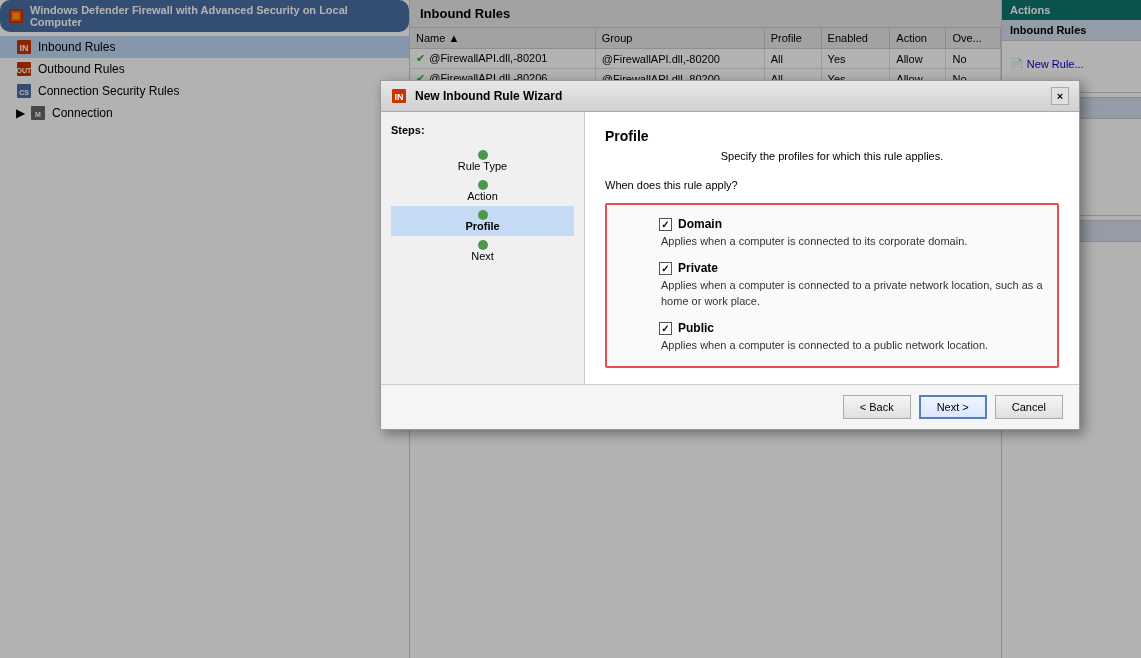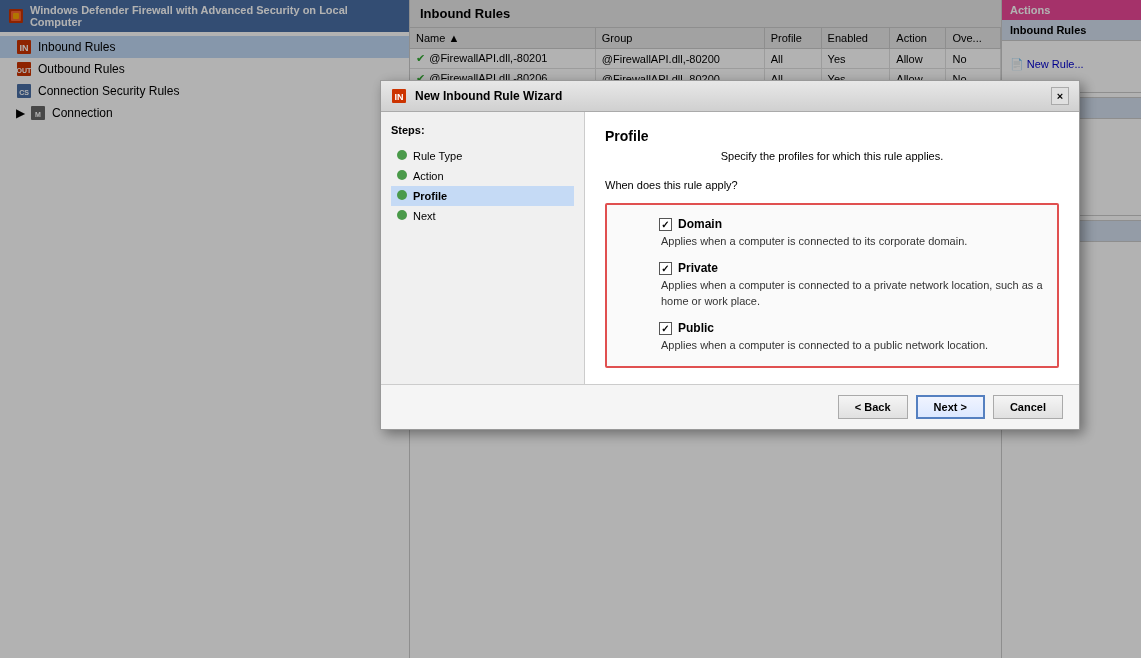--- a/index.html
+++ b/index.html
@@ -3,81 +3,81 @@
   <meta charset="utf-8">
   <style>
     * { box-sizing: border-box; margin: 0; padding: 0; }
     body { font-family: 'Segoe UI', Tahoma, Geneva, Verdana, sans-serif; font-size: 12px; background: #f0f0f0; overflow: hidden; }
 
     
     .app-container { display: flex; width: 1141px; height: 658px; background: #fff; }
 
     
     .sidebar { width: 410px; background: #fff; border-right: 1px solid #ccc; display: flex; flex-direction: column; }
-    .sidebar-title { background: #4a6fa5; color: #fff; padding: 4px 8px; font-size: 11px; font-weight: bold; display: flex; align-items: center; gap: 6px; }
+    .sidebar-title { background: #4a6fa5; color: #fff; padding: 4px 8px; font-size: 11px; font-weight: bold; display: flex; align-items: center; gap: 6px; border-radius: 10px; }
     .sidebar-nav { padding: 4px 0; }
     .sidebar-item { display: flex; align-items: center; gap: 6px; padding: 3px 8px 3px 16px; cursor: pointer; font-size: 12px; color: #000; }
     .sidebar-item.active { background: #c1d9f5; }
     .sidebar-item .item-icon { width: 16px; height: 16px; display: inline-flex; align-items: center; justify-content: center; }
     
     
     .content-area { flex: 1; display: flex; flex-direction: column; }
 
     
     .rules-panel { flex: 1; background: #fff; display: flex; flex-direction: column; }
     .rules-header { background: #e8e8e8; border-bottom: 1px solid #ccc; padding: 6px 10px; font-size: 13px; font-weight: bold; }
     
     
     .rules-table { width: 100%; border-collapse: collapse; font-size: 11px; }
     .rules-table th { background: #e8e8e8; border-bottom: 1px solid #ccc; border-right: 1px solid #ccc; padding: 4px 6px; text-align: left; font-weight: normal; }
     .rules-table td { border-bottom: 1px solid #e0e0e0; border-right: 1px solid #e0e0e0; padding: 3px 6px; }
 
     
     .actions-panel { width: 140px; background: #fff; border-left: 1px solid #ccc; display: flex; flex-direction: column; }
-    .actions-header { background: #ec4899; color: #fff; padding: 4px 8px; font-size: 11px; font-weight: bold; }
+    .actions-header { background: #0f766e; color: #fff; padding: 4px 8px; font-size: 11px; font-weight: bold; }
     .actions-subheader { background: #d4e0f0; padding: 4px 8px; font-size: 11px; font-weight: bold; border-bottom: 1px solid #ccc; }
     .action-item { padding: 17px 8px; font-size: 11px; color: #0000cc; cursor: pointer; }
     .action-divider { border-top: 1px solid #ccc; margin: 4px 0; }
     .actions-subheader2 { background: #d4e0f0; padding: 4px 8px; font-size: 11px; font-weight: bold; border-bottom: 1px solid #ccc; border-top: 1px solid #ccc; }
 
     
     .overlay { position: fixed; top: 0; left: 0; width: 100%; height: 100%; background: rgba(0,0,0,0.3); z-index: 10; }
 
     
     .dialog { position: fixed; top: 80px; left: 380px; width: 700px; background: #fff; border: 1px solid #999; box-shadow: 4px 4px 12px rgba(0,0,0,0.4); z-index: 20; display: flex; flex-direction: column; }
     .dialog-titlebar { background: linear-gradient(to bottom, #e8e8e8, #d0d0d0); border-bottom: 1px solid #aaa; padding: 6px 10px; display: flex; align-items: center; justify-content: space-between; }
     .dialog-title-left { display: flex; align-items: center; gap: 8px; font-size: 12px; font-weight: bold; }
     .dialog-close-btn { width: 18px; height: 18px; background: #e0e0e0; border: 1px solid #aaa; cursor: pointer; display: flex; align-items: center; justify-content: center; font-size: 11px; font-weight: bold; }
     .dialog-body { display: flex; flex: 1; }
     
     
     .steps-panel { width: 204px; background: #f0f0f0; border-right: 1px solid #ccc; padding: 12px 10px; }
     .steps-title { font-size: 11px; font-weight: bold; color: #000; margin-bottom: 10px; }
-    .step-item { display: flex; align-items: flex-start; gap: 6px; padding: 4px 6px; cursor: pointer; font-size: 11px; }
+    .step-item { display: flex; align-items: center; padding: 4px 6px; cursor: pointer; font-size: 11px; flex-direction: column; }
     .step-item.active { background: #c5daf5; font-weight: bold; }
     .step-dot { width: 10px; height: 10px; border-radius: 50%; background: #4a9a4a; flex-shrink: 0; }
     
     
     .wizard-content { flex: 1; padding: 16px 20px; display: flex; flex-direction: column; }
     .wizard-section-title { font-size: 14px; font-weight: bold; margin-bottom: 6px; }
     .wizard-subtitle { font-size: 11px; color: #000; margin-bottom: 17px; text-align: center; }
     .wizard-question { font-size: 11px; margin-bottom: 12px; }
     
     
     .profile-options-box { border: 2px solid #e05050; border-radius: 2px; padding: 12px 14px; background: #fafafa; }
     .profile-option { margin-bottom: 12px; }
     .profile-option:last-child { margin-bottom: 0; }
     .profile-option-label { display: flex; align-items: center; gap: 6px; font-size: 12px; font-weight: bold; margin-bottom: 3px; padding-left: 38px; }
     .profile-option-desc { font-size: 11px; color: #333; margin-left: 40px; line-height: 1.4; }
     .checkbox { width: 13px; height: 13px; border: 1px solid #555; background: #fff; display: inline-flex; align-items: center; justify-content: center; flex-shrink: 0; }
     .checkbox.checked::after { content: '✓'; font-size: 10px; color: #000; }
     
     
     .dialog-footer { border-top: 1px solid #ccc; padding: 10px 16px; display: flex; justify-content: flex-end; gap: 8px; background: #f5f5f5; }
-    .btn { padding: 4px 16px; border: 1px solid #aaa; background: linear-gradient(to bottom, #f5f5f5, #e0e0e0); cursor: pointer; font-size: 11px; min-width: 60px; font-weight: bold; }
+    .btn { padding: 4px 16px; border: 1px solid #aaa; background: linear-gradient(to bottom, #f5f5f5, #e0e0e0); cursor: pointer; font-size: 11px; min-width: 60px; }
     .btn.primary { border: 2px solid #5580c0; background: linear-gradient(to bottom, #f0f4ff, #dce8ff); }
 
     
     .table-wrapper { overflow: hidden; flex: 1; }
   </style>
 </head>
 <body>
 
 <div class="overlay"></div>
 

